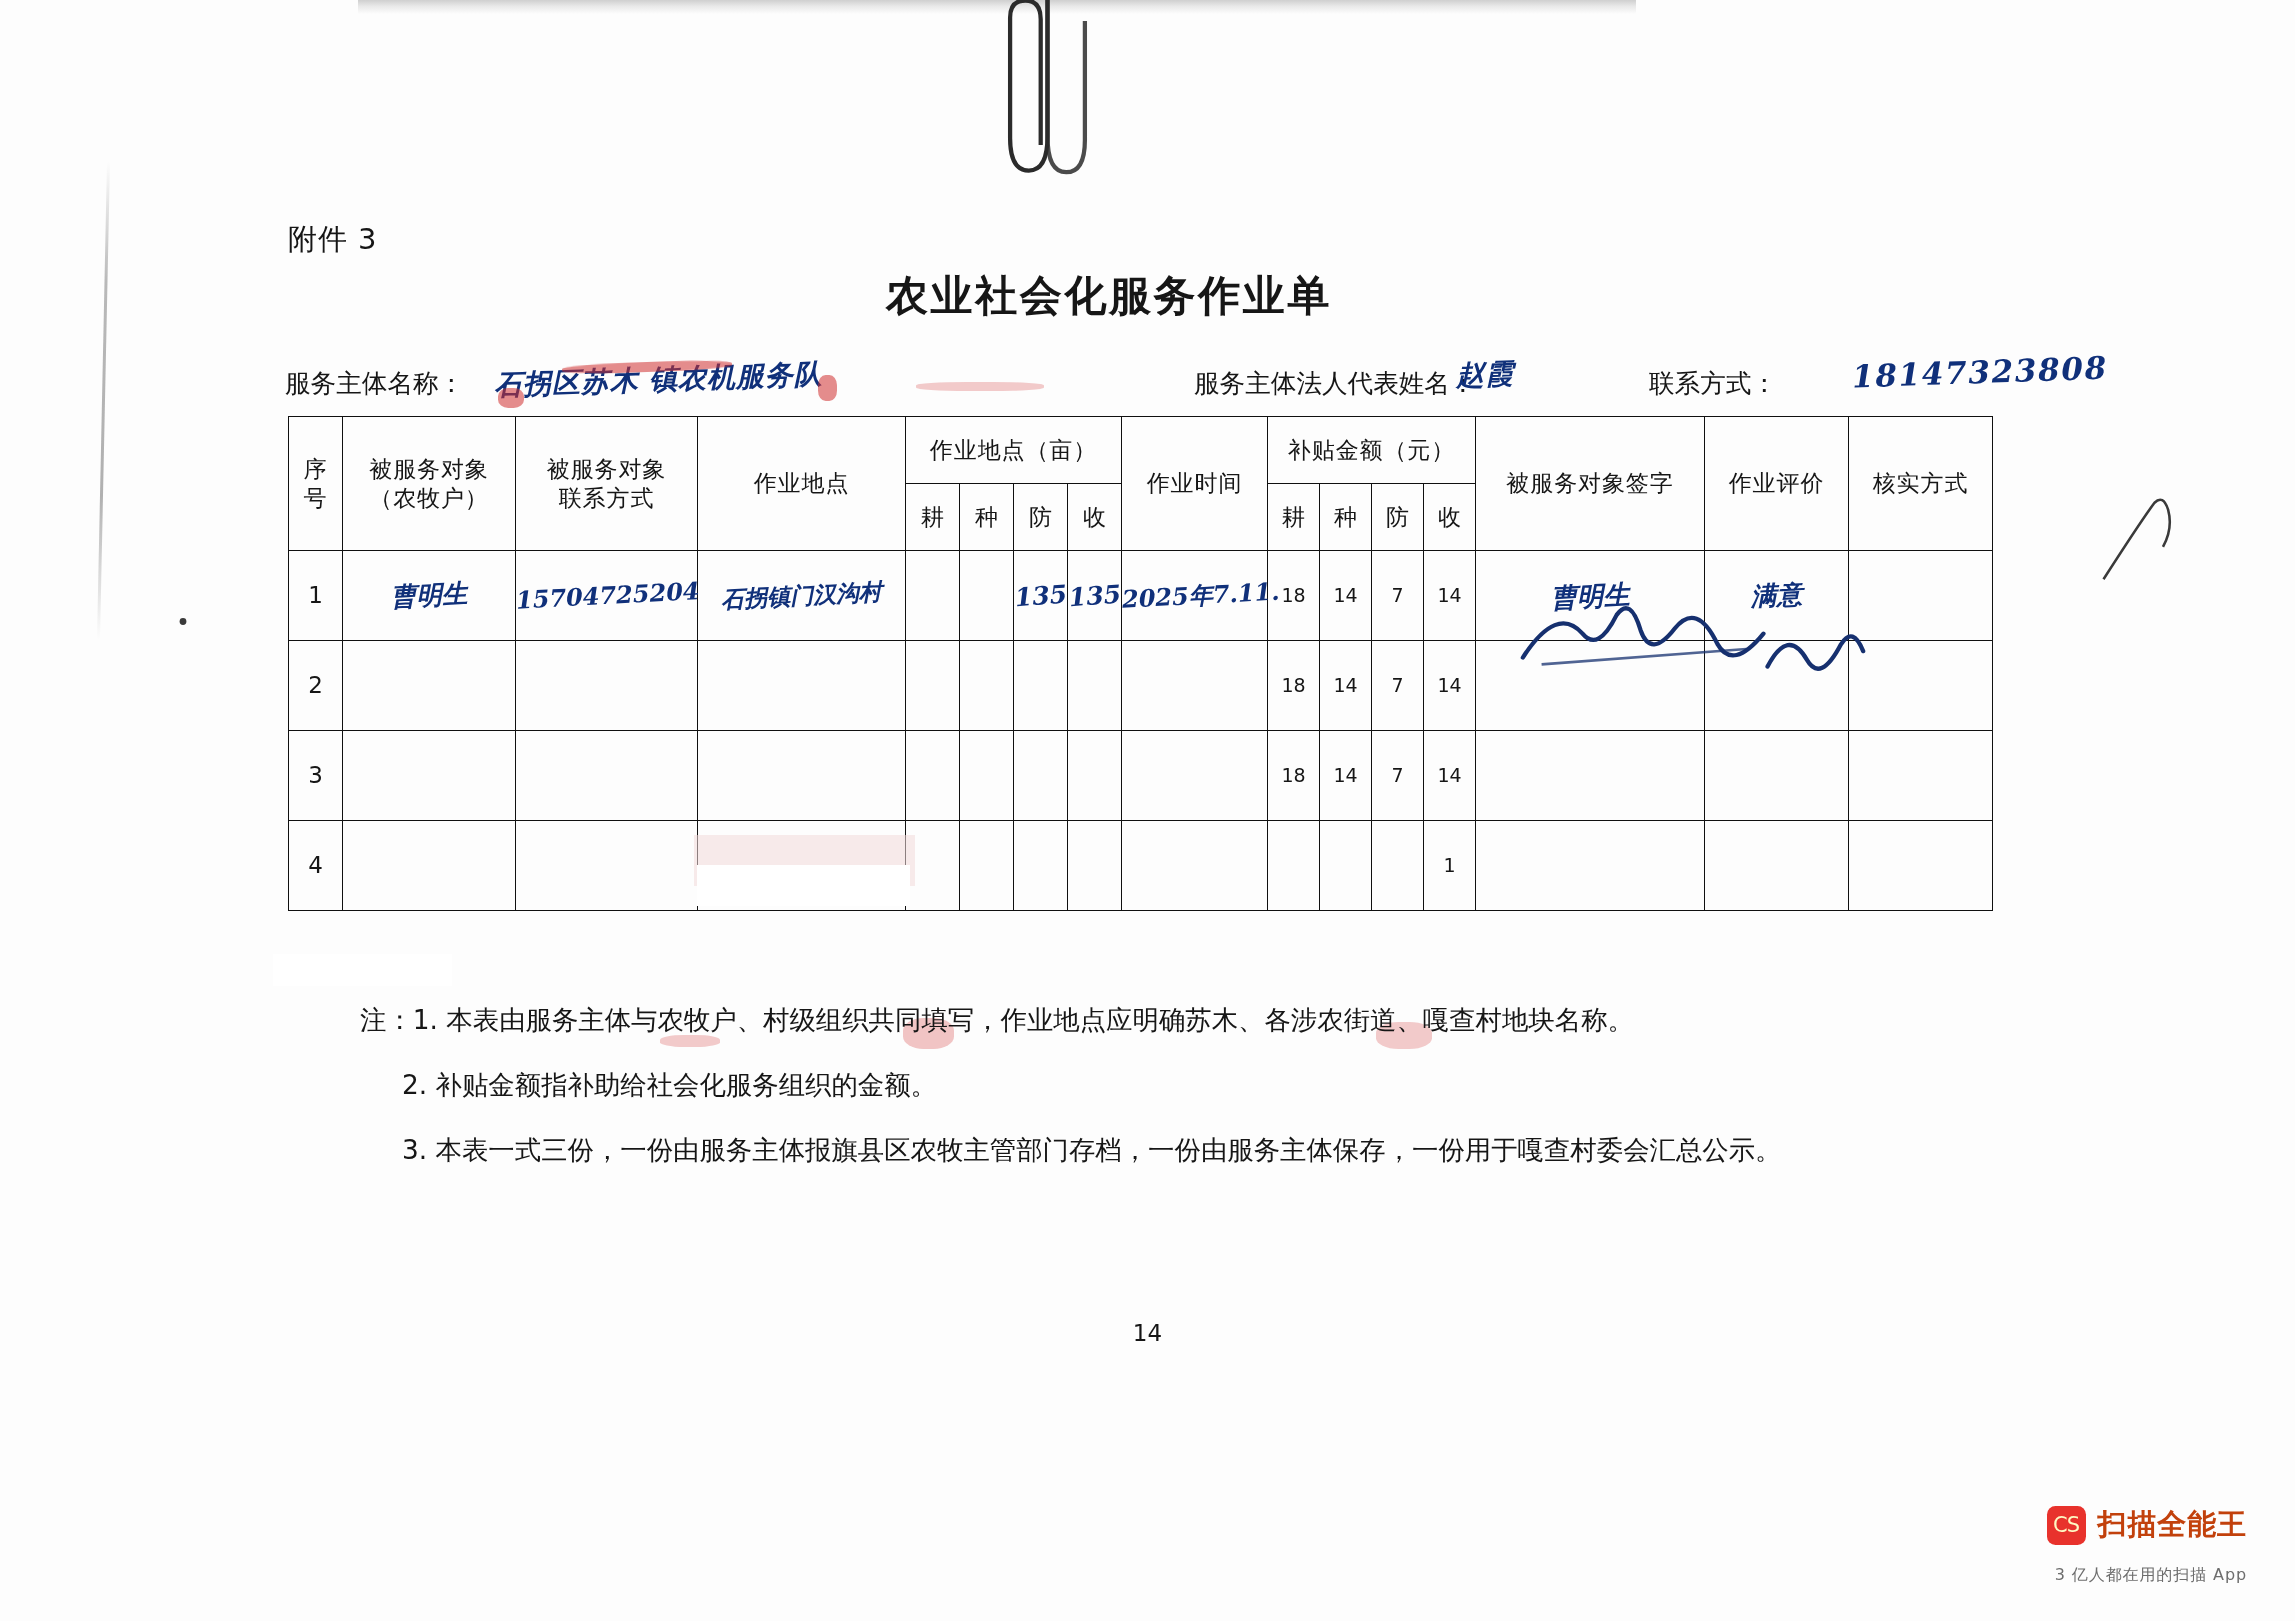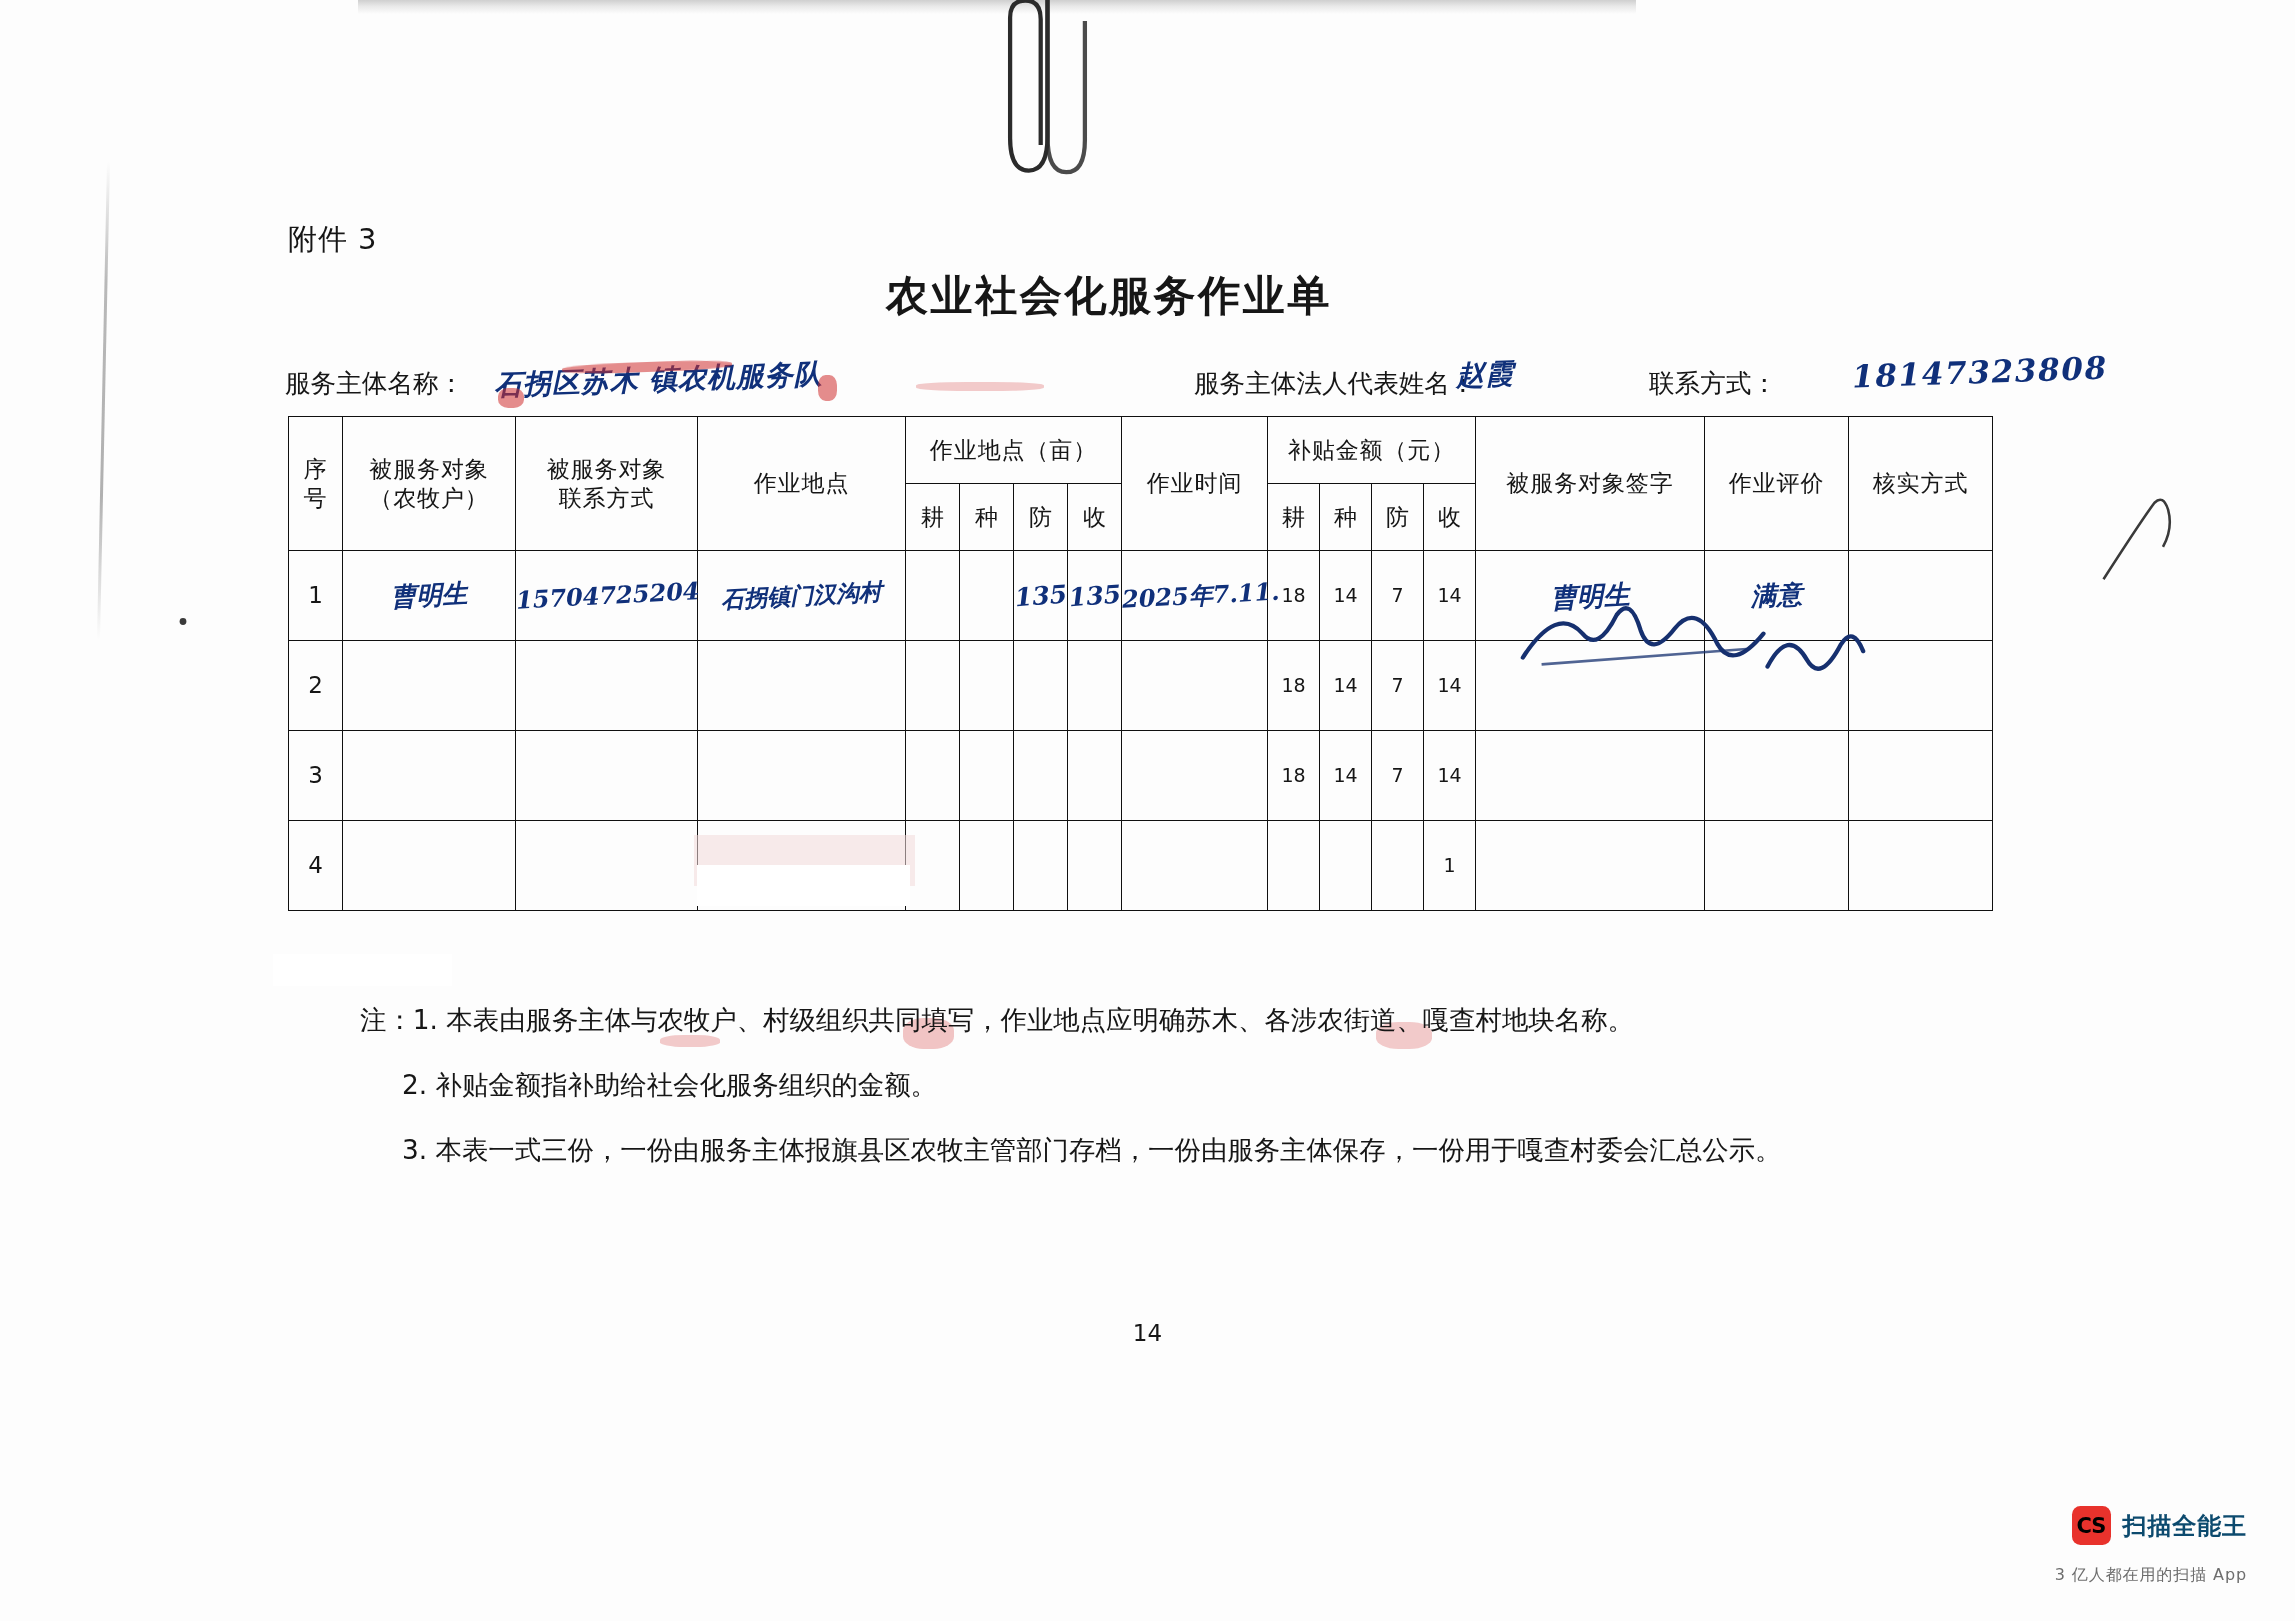--- a/index.html
+++ b/index.html
@@ -216,32 +216,32 @@
   }
   .cs-row {
     display: flex;
     align-items: center;
     gap: 12px;
   }
   .cs-logo {
     width: 39px; height: 39px;
     border-radius: 8.5px;
     background: #e8322c;
-    color: #000000;
+    color: #fef9c3;
     font-size: 21px;
-    font-weight: bold;
+    font-weight: normal;
     display: flex;
     align-items: center;
     justify-content: center;
     letter-spacing: -0.9px;
   }
   .cs-name {
-    font-size: 24px;
+    font-size: 29px;
     font-weight: bold;
-    color: #0c4a6e;
+    color: #c2410c;
     letter-spacing: 0.9px;
   }
   .cs-sub {
     margin-top: 20px;
     font-size: 16px;
     color: #6d6d6d;
     letter-spacing: 0.9px;
   }
 
   

